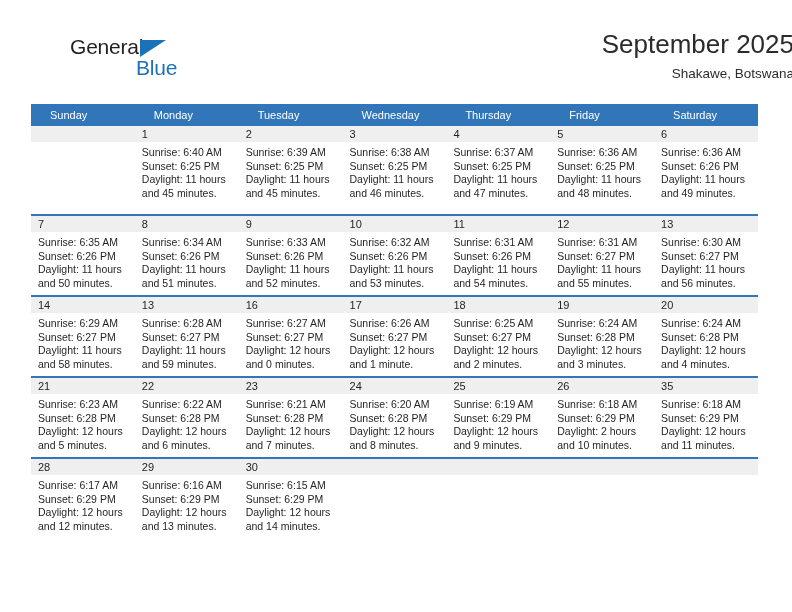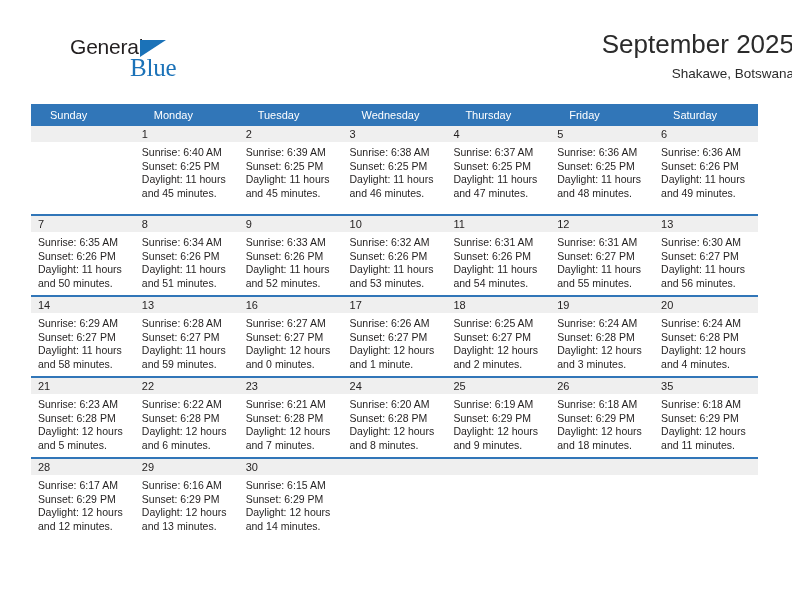--- a/index.html
+++ b/index.html
@@ -51,27 +51,27 @@
     position: absolute;
     left: 70px;
     top: 5px;
     width: 0;
     height: 0;
     border-left: 26px solid #1b72b8;
     border-bottom: 17px solid transparent;
   }
   .brand-blue {
     position: absolute;
-    left: 60px;
+    left: 66px;
     top: 21px;
-    font-size: 25px;
+    font-size: 21px;
     line-height: 24px;
     letter-spacing: -0.2px;
     color: #1b72b8;
-    font-family: Liberation Serif, serif;
+    font-family: Liberation Sans, sans-serif;
   }
   .title-block {
     position: absolute;
     right: 34px;
     top: 28px;
     text-align: right;
   }
   .cal-title {
     font-size: 26px;
     line-height: 32px;
@@ -393,21 +393,21 @@
               <div>Sunrise: 6:19 AM</div>
               <div>Sunset: 6:29 PM</div>
               <div class="daylight">Daylight: 12 hours and 9 minutes.</div>
             </div>
           </td>
           <td>
             <div class="daynum">26</div>
             <div class="cell-body">
               <div>Sunrise: 6:18 AM</div>
               <div>Sunset: 6:29 PM</div>
-              <div class="daylight">Daylight: 12 hours and 18 minutes.</div>
+              <div class="daylight">Daylight: 2 hours and 10 minutes.</div>
             </div>
           </td>
           <td>
             <div class="daynum">35</div>
             <div class="cell-body">
               <div>Sunrise: 6:18 AM</div>
               <div>Sunset: 6:29 PM</div>
               <div class="daylight">Daylight: 12 hours and 11 minutes.</div>
             </div>
           </td>

